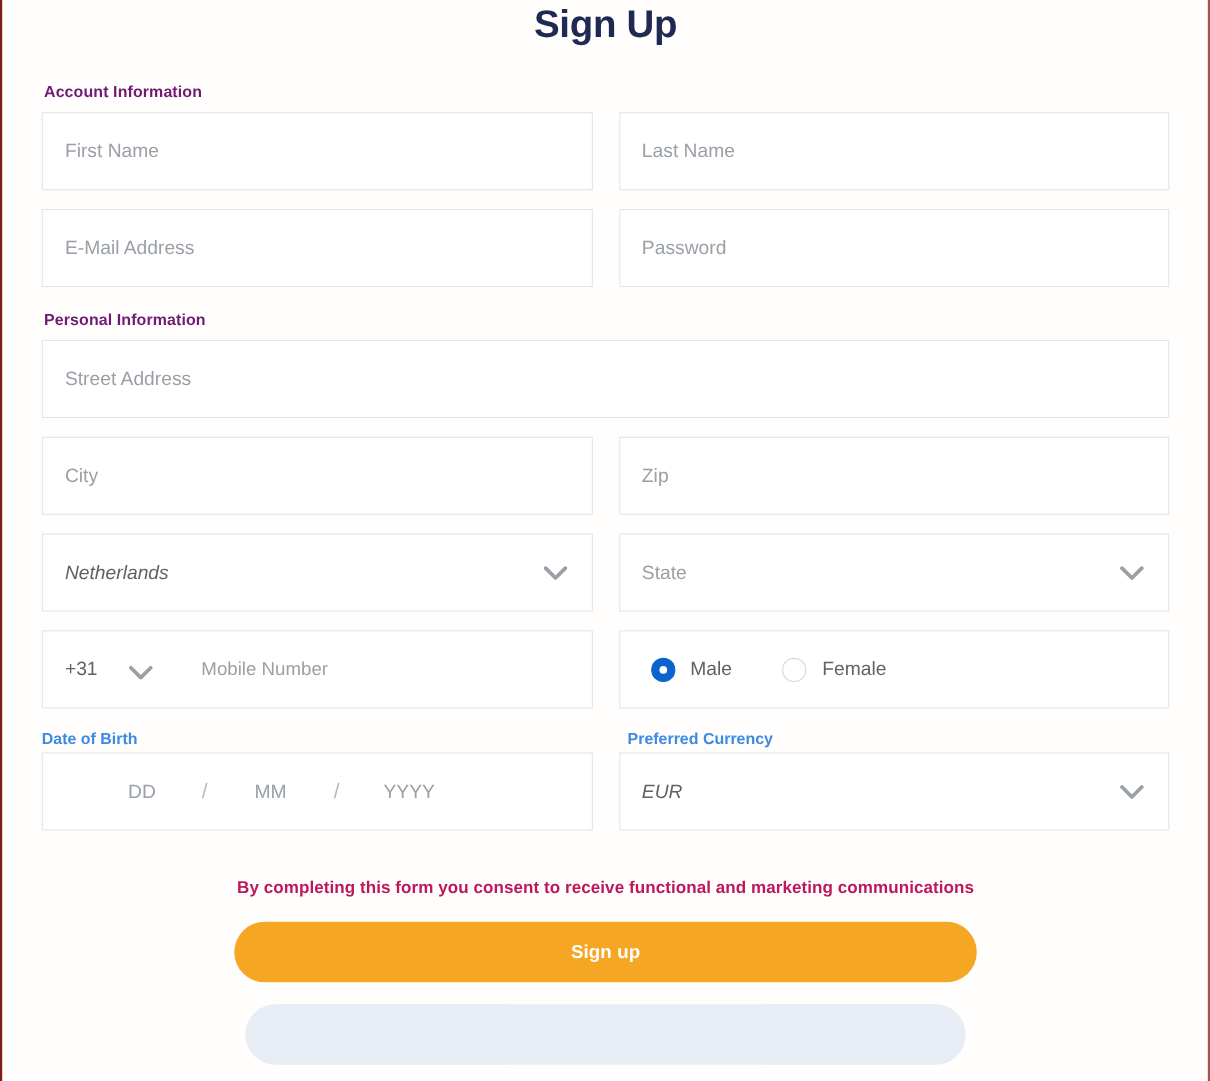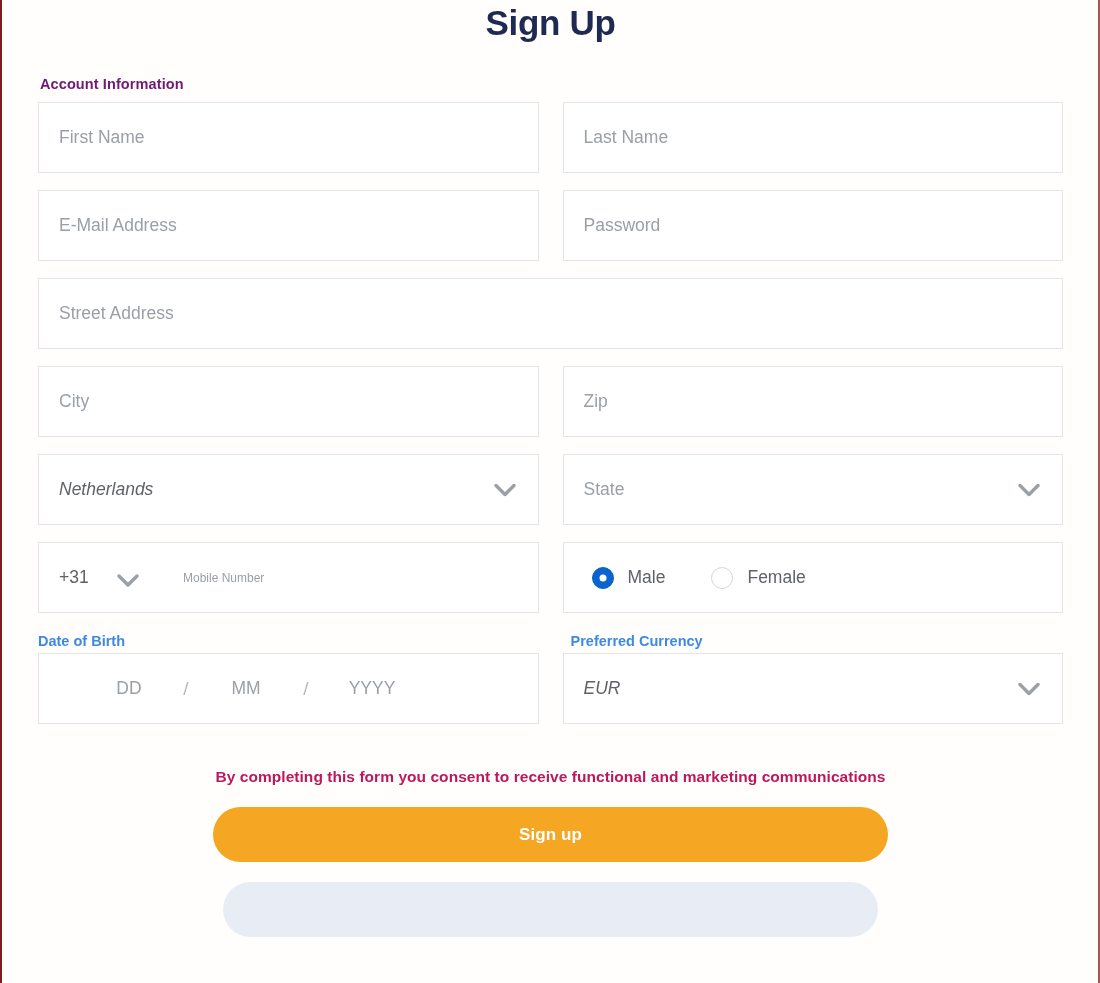--- a/index.html
+++ b/index.html
@@ -105,21 +105,21 @@
   }
   .phone-chevron {
     position: relative;
     width: 22px;
     height: 13px;
     margin: 0 8px 0 12px;
     flex: 0 0 auto;
   }
   .phone-placeholder {
     color: #9aa0a6;
-    font-size: 12px;
+    font-size: 17px;
     margin-left: 36px;
   }
 
   
   .radio-group {
     display: flex;
     align-items: center;
     width: 100%;
     padding-left: 8px;
   }
@@ -268,20 +268,21 @@
         <span class="placeholder">E-Mail Address</span>
       </div>
     </div>
     <div class="col">
       <div class="field">
         <span class="placeholder">Password</span>
       </div>
     </div>
   </div>
 
+  <div class="section-label sp-personal">Personal Information</div>
 
   <div class="row">
     <div class="col">
       <div class="field full">
         <span class="placeholder">Street Address</span>
       </div>
     </div>
   </div>
 
   <div class="row">

